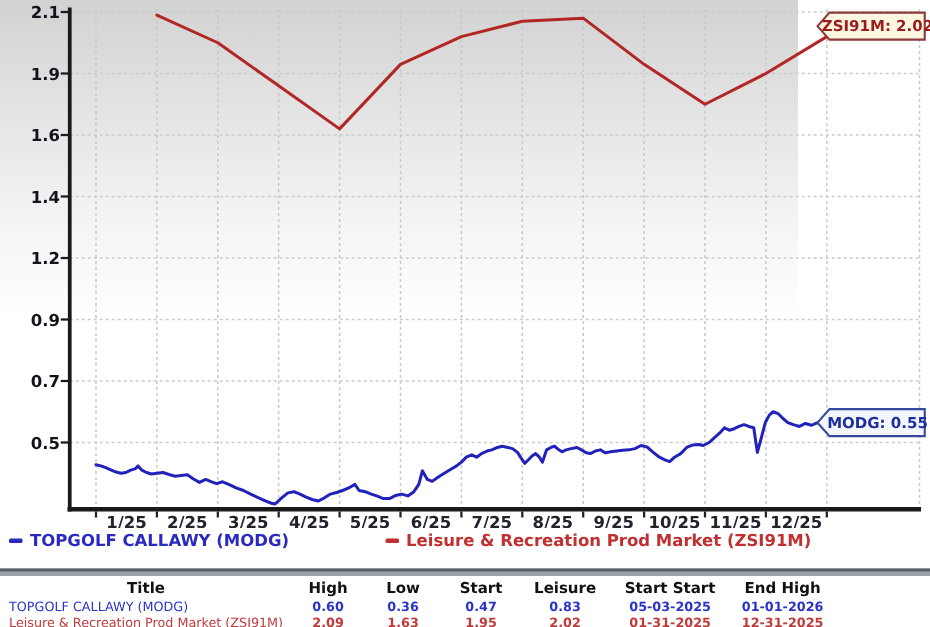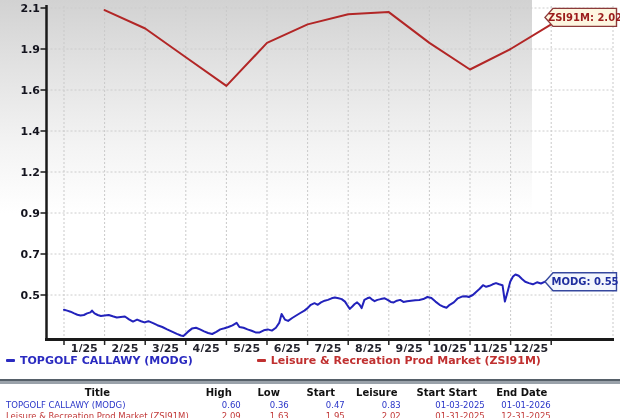--- a/index.html
+++ b/index.html
@@ -30,21 +30,21 @@
   }
   table.stats th{
     font-size:10px;font-weight:bold;color:#111;text-align:center;
     padding:1px 4px;white-space:nowrap;line-height:1.15;
   }
   table.stats td{
     font-size:8.5px;padding:0 4px;white-space:nowrap;line-height:1.3;
     overflow:hidden;text-overflow:ellipsis;
   }
   table.stats td.title-cell{text-align:left;}
-  table.stats td.num-cell{text-align:right;}
+  table.stats td.num-cell{text-align:center;font-weight:bold;}
   .c-title{width:140px;} .c-high{width:52px;} .c-low{width:48px;}
   .c-median{width:56px;} .c-current{width:56px;} .c-start{width:84px;} .c-end{width:66px;}
 </style>
 </head>
 <body>
 
 <div class="chart-wrap">
   <svg id="chart-svg" width="620" height="352" viewBox="0 0 620 352">
       <line x1="64" y1="6" x2="64" y2="338" stroke="#c9c9c9" stroke-width="1" stroke-dasharray="2,2"></line>
       <line x1="104.6" y1="6" x2="104.6" y2="338" stroke="#c9c9c9" stroke-width="1" stroke-dasharray="2,2"></line>
@@ -143,31 +143,31 @@
       <col class="c-end">
   </colgroup>
   <thead>
       <tr id="stats-head">
         <th>Title</th>
         <th>High</th>
         <th>Low</th>
         <th>Start</th>
         <th>Leisure</th>
         <th>Start Start</th>
-        <th>End Date</th>
+        <th>End High</th>
       </tr>
     </thead>
   <tbody id="stats-body">
       <tr>
         <td class="title-cell" style="color: rgb(42, 53, 200);">TOPGOLF CALLAWY (MODG)</td>
         <td class="num-cell" style="color: rgb(42, 53, 200);">0.60</td>
         <td class="num-cell" style="color: rgb(42, 53, 200);">0.36</td>
         <td class="num-cell" style="color: rgb(42, 53, 200);">0.47</td>
         <td class="num-cell" style="color: rgb(42, 53, 200);">0.83</td>
-        <td class="num-cell" style="color: rgb(42, 53, 200);">01-03-2025</td>
+        <td class="num-cell" style="color: rgb(42, 53, 200);">05-03-2025</td>
         <td class="num-cell" style="color: rgb(42, 53, 200);">01-01-2026</td>
       </tr>
       <tr>
         <td class="title-cell" style="color: rgb(194, 58, 58); text-decoration: underline;">Leisure &amp; Recreation Prod Market (ZSI91M)</td>
         <td class="num-cell" style="color: rgb(194, 58, 58);">2.09</td>
         <td class="num-cell" style="color: rgb(194, 58, 58);">1.63</td>
         <td class="num-cell" style="color: rgb(194, 58, 58);">1.95</td>
         <td class="num-cell" style="color: rgb(194, 58, 58);">2.02</td>
         <td class="num-cell" style="color: rgb(194, 58, 58);">01-31-2025</td>
         <td class="num-cell" style="color: rgb(194, 58, 58);">12-31-2025</td>

